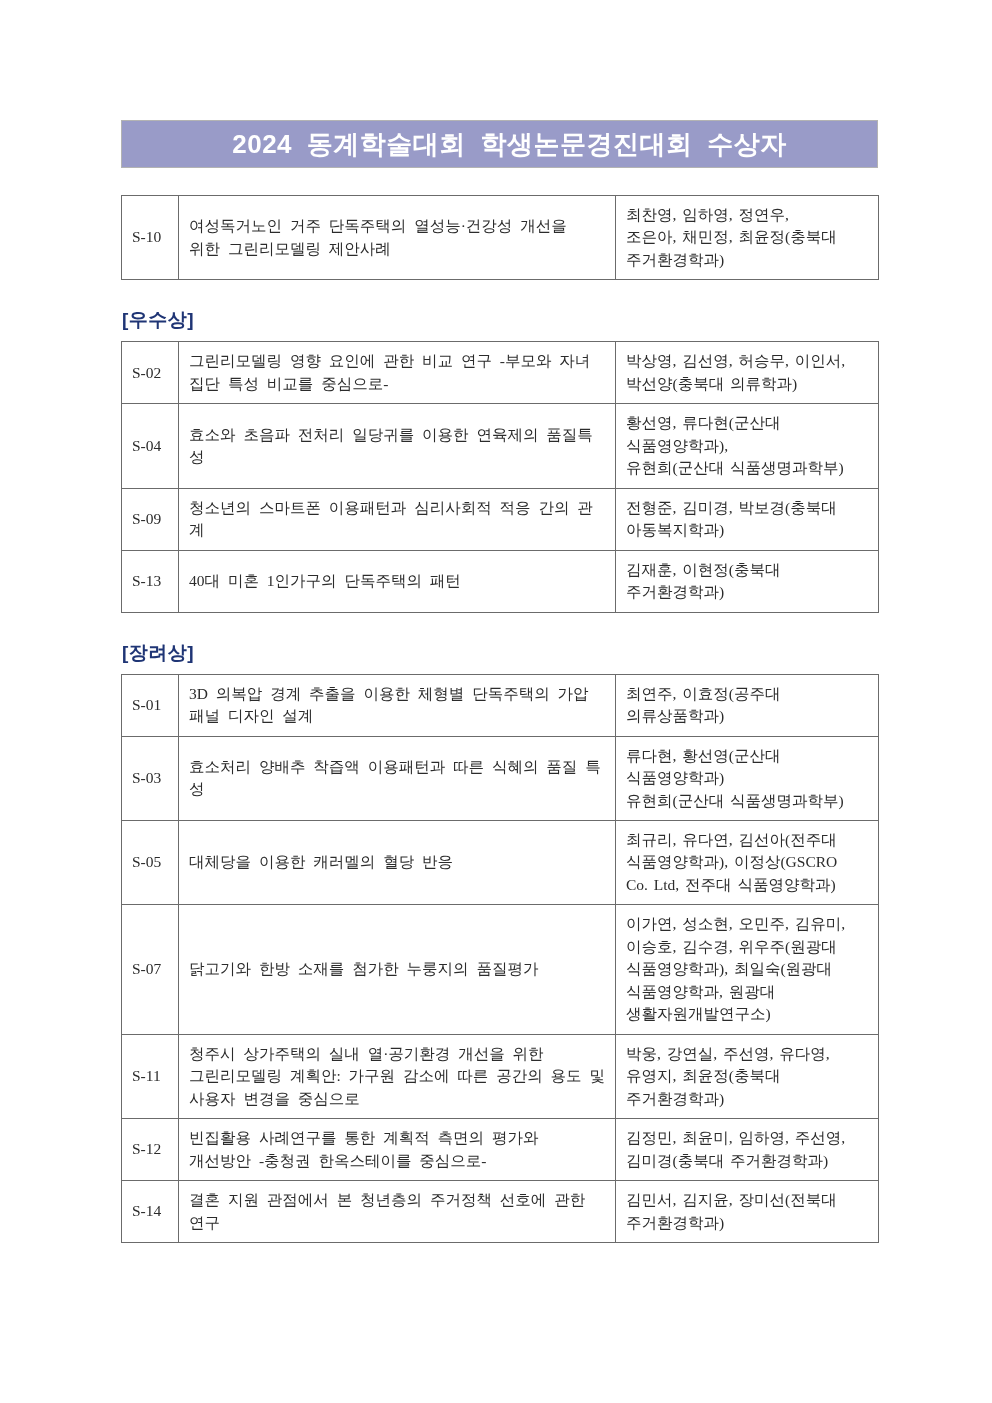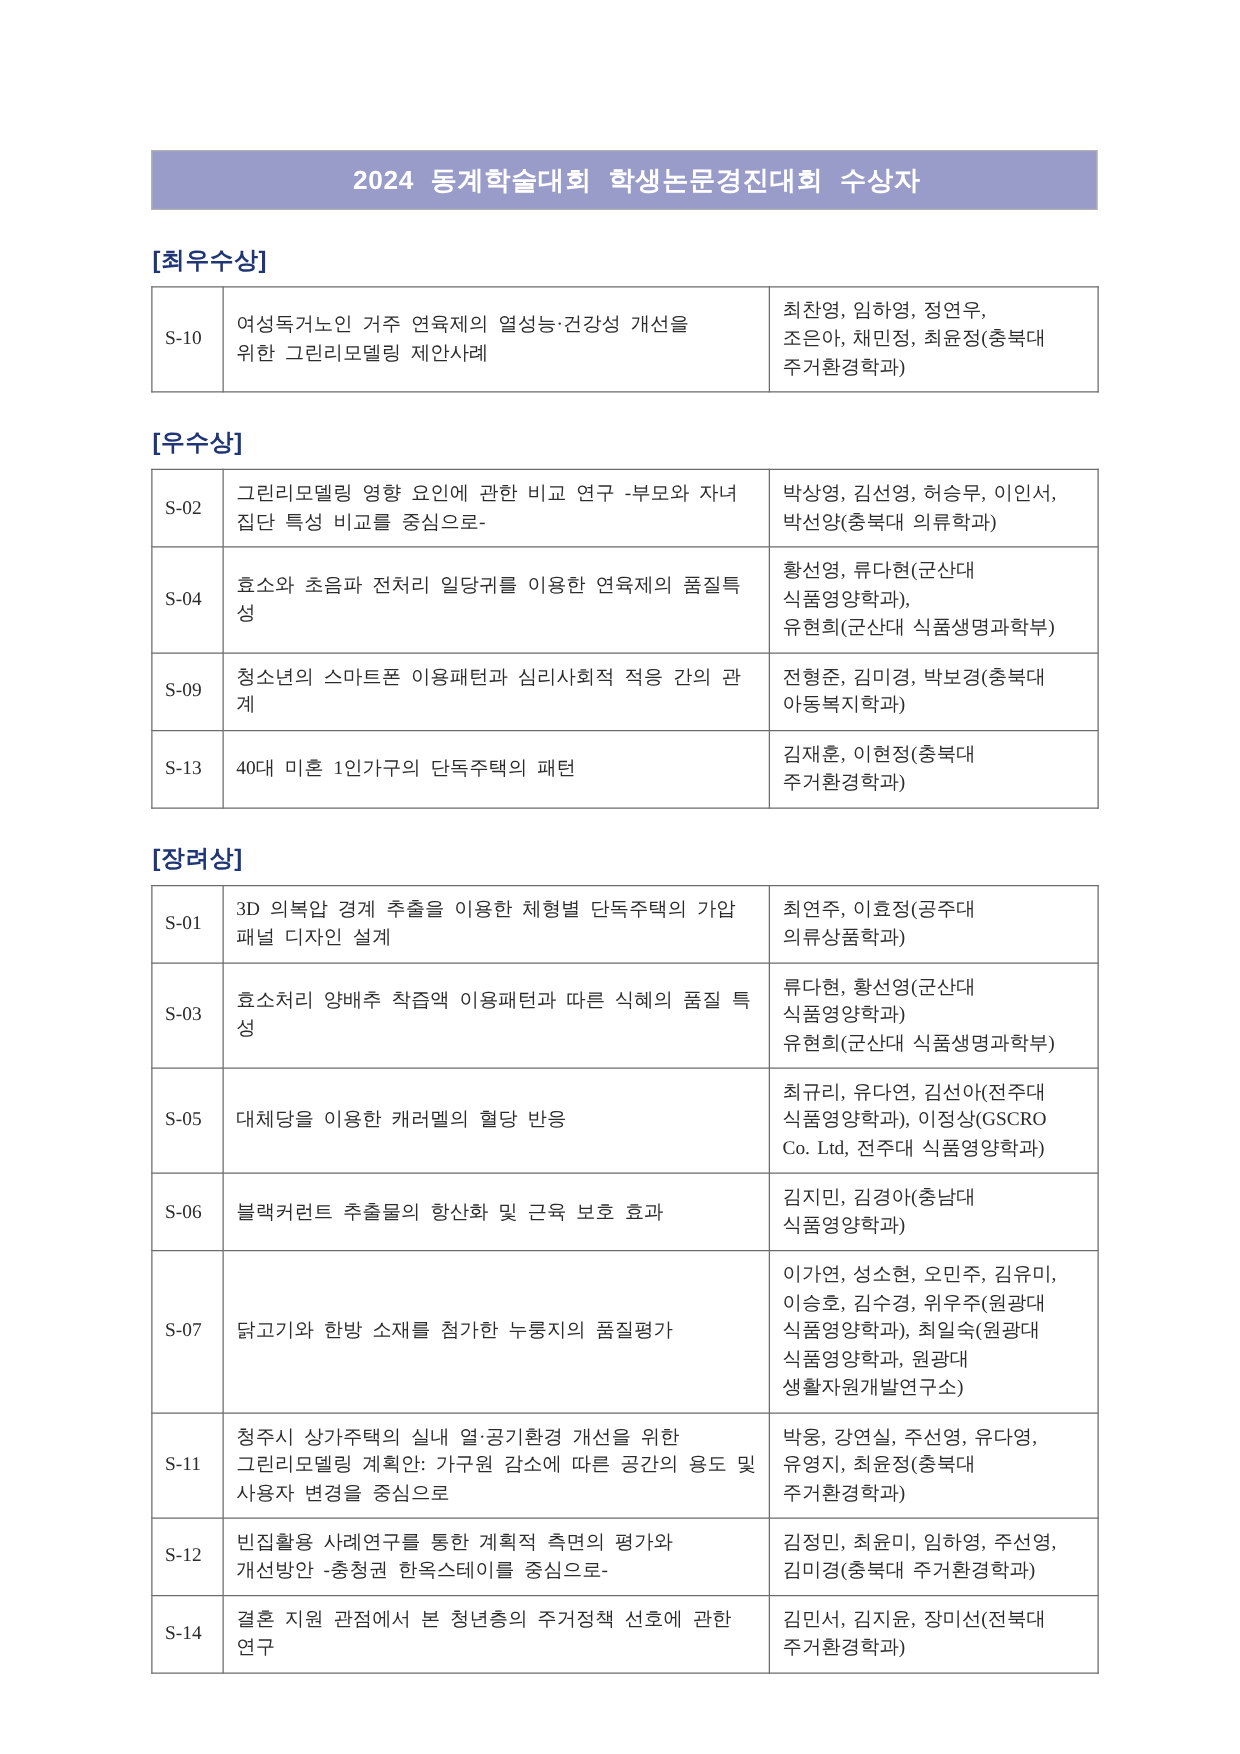--- a/index.html
+++ b/index.html
@@ -31,21 +31,21 @@
     background: var(--banner-bg);
     border: 1px solid #b3b3b3;
     display: flex;
     align-items: center;
     justify-content: center;
   }
   .banner .banner-title {
     color: var(--banner-text);
     font-family: "Liberation Sans", sans-serif;
     font-weight: bold;
-    font-size: 21px;
+    font-size: 26px;
     letter-spacing: 0.5px;
     word-spacing: 7px;
     margin-left: 20px;
   }
   .section { margin-top: 27px; }
   .section:first-of-type { margin-top: 28px; }
   .section-heading {
     margin: 0 0 8px 1px;
     color: var(--section-heading);
     font-family: "Liberation Sans", sans-serif;
@@ -88,26 +88,25 @@
 <body>
 
 <div class="page">
   <div class="content">
 
     <div class="banner">
       <span class="banner-title">2024 동계학술대회 학생논문경진대회 수상자</span>
     </div>
 
     <div class="section">
-      <h2 class="section-heading">[최우수상]</h2>
       <table class="awards">
         <tbody>
             <tr>
               <td class="cell-id">S-10</td>
-              <td class="cell-title">여성독거노인 거주 연육제의 열성능·건강성 개선을
+              <td class="cell-title">여성독거노인 거주 단독주택의 열성능·건강성 개선을
 위한 그린리모델링 제안사례</td>
               <td class="cell-authors">최찬영, 임하영, 정연우,
 조은아, 채민정, 최윤정(충북대
 주거환경학과)</td>
             </tr>
           </tbody>
       </table>
     </div>
 
     <div class="section">
@@ -161,26 +160,20 @@
               <td class="cell-authors">류다현, 황선영(군산대
 식품영양학과)
 유현희(군산대 식품생명과학부)</td>
             </tr>
             <tr>
               <td class="cell-id">S-05</td>
               <td class="cell-title">대체당을 이용한 캐러멜의 혈당 반응</td>
               <td class="cell-authors">최규리, 유다연, 김선아(전주대
 식품영양학과), 이정상(GSCRO
 Co. Ltd, 전주대 식품영양학과)</td>
-            </tr>
-            <tr>
-              <td class="cell-id">S-06</td>
-              <td class="cell-title">블랙커런트 추출물의 항산화 및 근육 보호 효과</td>
-              <td class="cell-authors">김지민, 김경아(충남대
-식품영양학과)</td>
             </tr>
             <tr>
               <td class="cell-id">S-07</td>
               <td class="cell-title">닭고기와 한방 소재를 첨가한 누룽지의 품질평가</td>
               <td class="cell-authors">이가연, 성소현, 오민주, 김유미,
 이승호, 김수경, 위우주(원광대
 식품영양학과), 최일숙(원광대
 식품영양학과, 원광대
 생활자원개발연구소)</td>
             </tr>

